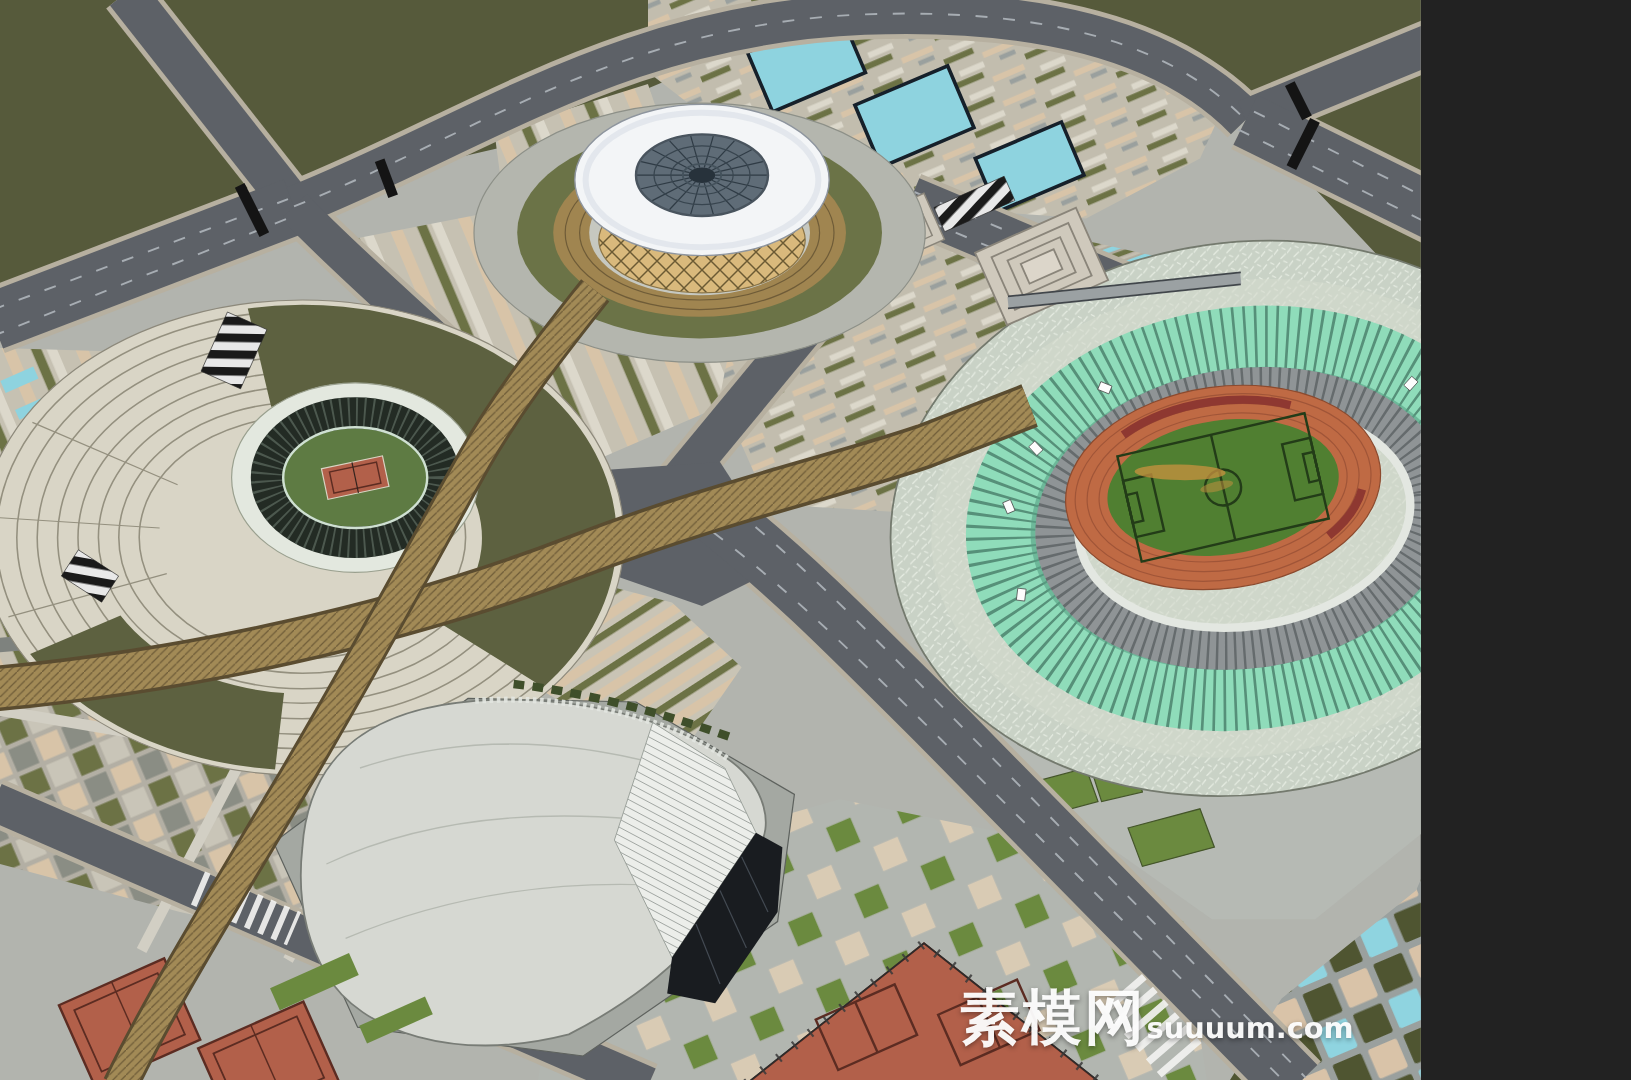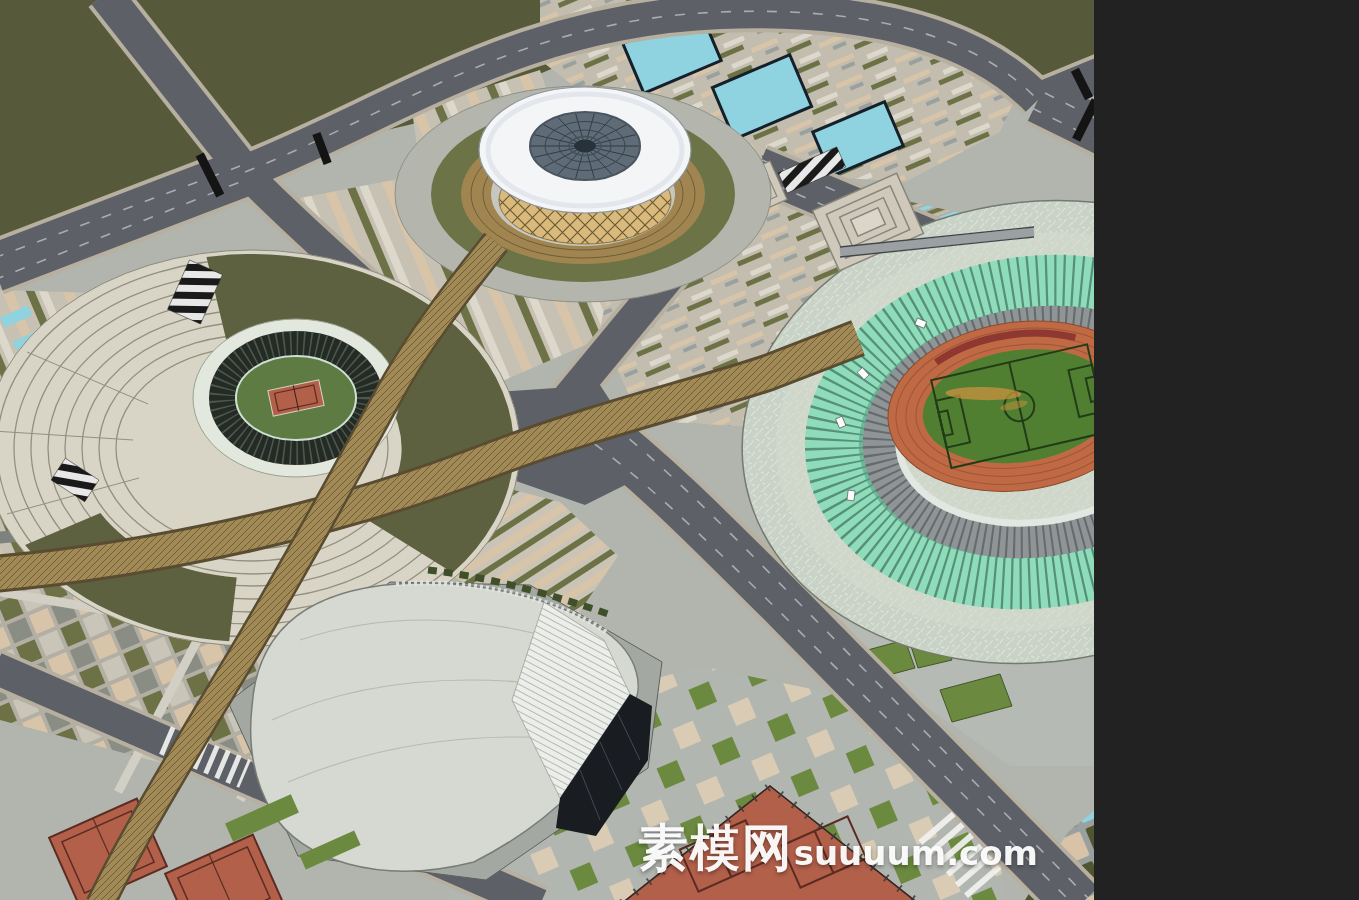--- a/index.html
+++ b/index.html
@@ -1,23 +1,23 @@
 <!DOCTYPE html>
 <html style="--field_olive: #565a3b; --asphalt: #5d6167; --curb: #b7b0a0; --dash: #a7adb3; --plaza: #b2b4ae; --stripe_beige: #d8c4a8; --stripe_olive: #6c7245; --stripe_light: #dcd8cb; --pool_cyan: #8ed3df; --water: #85ccd8; --mosaic: #c9d2c6; --seat_mint: #8fdcba; --seat_gray: #8f9496; --track_orange: #bf6a44; --hoarding: #8e3831; --grass: #507f31; --worn: #c9913f; --field_line: #233c18; --arena_plaza: #d9d5c6; --arena_ring: #94907f; --arena_olive: #5d6140; --bowl_white: #e3e8df; --bowl_seat: #232b24; --bowl_green: #5e7b43; --court: #b2604a; --court_line: #5c2c22; --dome_white: #f3f5f7; --dome_glass: #5f6c77; --dome_spoke: #2f3b45; --lattice_tan: #d9b97c; --lattice_line: #6b5a33; --ring_brown: #a08550; --ring_green: #6b7347; --bw_tan: #a28a56; --bw_line: #6f5c38; --bldg_roof: #d6d8d2; --glass: #191c20; --louver: #eceeea; --lawn: #6b8a3f; --tile_olive: #4f5531; --tile_cyan: #8fd4e0; --tile_beige: #d9c3a8; --stair_black: #1a1a1a; --stair_white: #e8e8e8;"><head>
 <meta charset="utf-8">
 <style>
   html,body{margin:0;padding:0;background:#222;}
-  #stage{position:relative;width:1094px;height:900px;overflow:hidden;
+  #stage{position:relative;width:1184px;height:900px;overflow:hidden;
          font-family:"DejaVu Sans","Liberation Sans",sans-serif;}
   #stage svg{position:absolute;left:0;top:0;}
   #watermark{position:absolute;right:56px;bottom:18px;display:flex;align-items:baseline;
              color:rgba(255,255,255,.95);text-shadow:0 2px 4px rgba(0,0,0,.38);
              user-select:none;pointer-events:none;white-space:nowrap;}
   #watermark .cn{font-size:50px;font-weight:700;letter-spacing:2px;}
-  #watermark .latin{font-size:34px;font-weight:700;}
+  #watermark .latin{font-size:24px;font-weight:700;}
 </style>
 </head>
 <body>
 
 <div id="stage">
 <svg width="1359" height="900" viewBox="0 0 1359 900">
 <defs>
   <pattern id="p-crackle" width="11" height="11" patternUnits="userSpaceOnUse">
     <rect width="11" height="11" style="fill:var(--mosaic)"></rect>
     <path d="M0,6 L4,2 M5,10 L10,6 M7,1 L10,3" stroke="#e7ede3" stroke-width="1" fill="none"></path>

